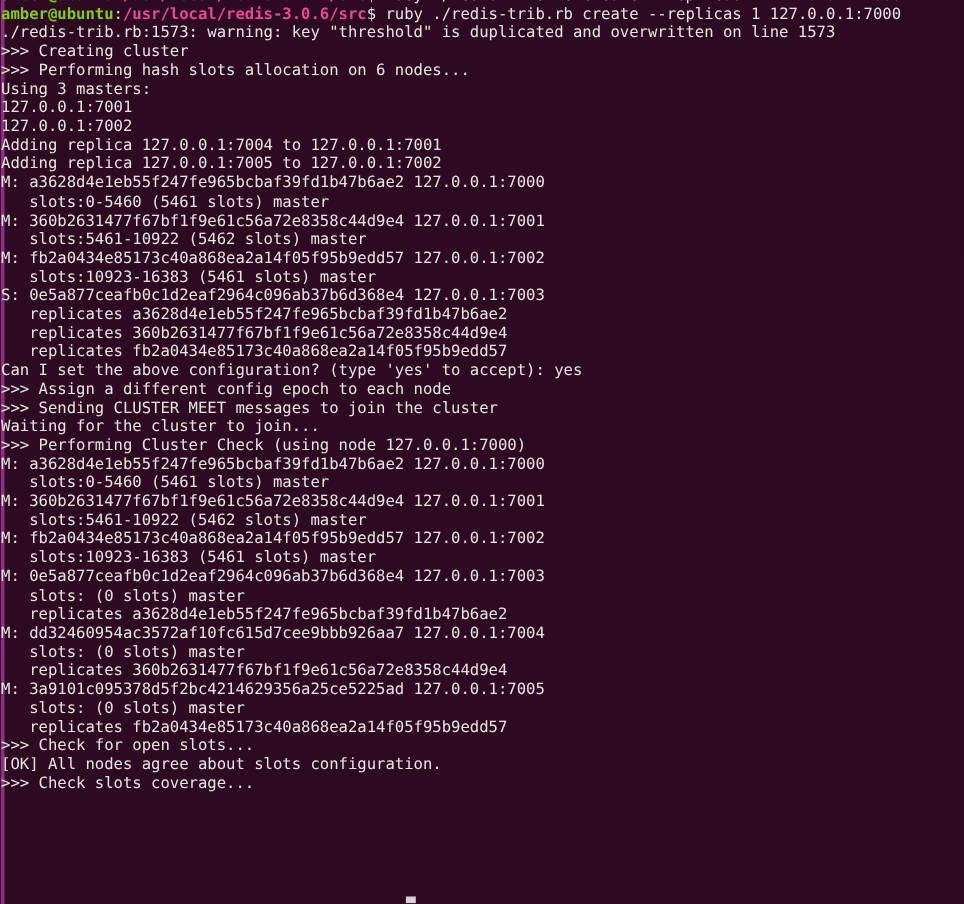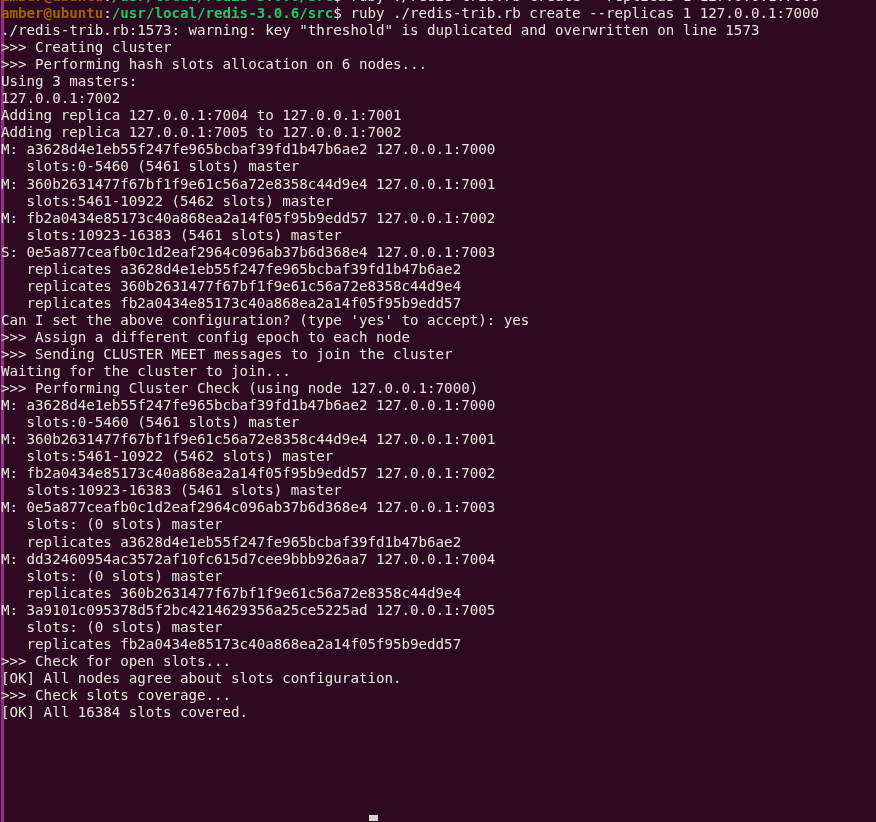--- a/index.html
+++ b/index.html
@@ -35,22 +35,22 @@
     box-sizing: border-box;
   }
   .line {
     white-space: pre;
     height: 17.05px;
     line-height: 17.05px;
     font-size: 14.2px;
     letter-spacing: -0.02px;
   }
   .c-default { color: #e8e4e0; }
-  .c-green   { color: #a16207; font-weight: bold; text-align: center; }
-  .c-blue    { color: #22c55e; font-weight: bold; }
+  .c-green   { color: #84cc16; font-weight: bold; text-align: center; }
+  .c-blue    { color: #ec4899; font-weight: bold; }
   
   #scrollbar-track {
     position: absolute;
     left: 0;
     top: 0;
     width: 5px;
     height: 822px;
     background: #3a0d2b;
   }
   #scrollbar-thumb {
@@ -80,20 +80,21 @@
     <div id="scrollbar-thumb"></div>
   </div>
 
   <div id="screen">
       <div class="line"><span class="c-green">amber@ubuntu</span><span class="c-default">:</span><span class="c-blue">/usr/local/redis-3.0.6/src</span><span class="c-default">$ </span><span class="c-default">ruby ./redis-trib.rb create --replicas 1 127.0.0.1:7000</span></div>
       <div class="line"><span class="c-green">amber@ubuntu</span><span class="c-default">:</span><span class="c-blue">/usr/local/redis-3.0.6/src</span><span class="c-default">$ </span><span class="c-default">ruby ./redis-trib.rb create --replicas 1 127.0.0.1:7000</span></div>
       <div class="line c-default">./redis-trib.rb:1573: warning: key "threshold" is duplicated and overwritten on line 1573</div>
       <div class="line c-default">&gt;&gt;&gt; Creating cluster</div>
       <div class="line c-default">&gt;&gt;&gt; Performing hash slots allocation on 6 nodes...</div>
       <div class="line c-default">Using 3 masters:</div>
+      <div class="line c-default">127.0.0.1:7001</div>
       <div class="line c-default">127.0.0.1:7002</div>
       <div class="line c-default">Adding replica 127.0.0.1:7004 to 127.0.0.1:7001</div>
       <div class="line c-default">Adding replica 127.0.0.1:7005 to 127.0.0.1:7002</div>
       <div class="line c-default">M: a3628d4e1eb55f247fe965bcbaf39fd1b47b6ae2 127.0.0.1:7000</div>
       <div class="line c-default">   slots:0-5460 (5461 slots) master</div>
       <div class="line c-default">M: 360b2631477f67bf1f9e61c56a72e8358c44d9e4 127.0.0.1:7001</div>
       <div class="line c-default">   slots:5461-10922 (5462 slots) master</div>
       <div class="line c-default">M: fb2a0434e85173c40a868ea2a14f05f95b9edd57 127.0.0.1:7002</div>
       <div class="line c-default">   slots:10923-16383 (5461 slots) master</div>
       <div class="line c-default">S: 0e5a877ceafb0c1d2eaf2964c096ab37b6d368e4 127.0.0.1:7003</div>
@@ -116,18 +117,17 @@
       <div class="line c-default">   replicates a3628d4e1eb55f247fe965bcbaf39fd1b47b6ae2</div>
       <div class="line c-default">M: dd32460954ac3572af10fc615d7cee9bbb926aa7 127.0.0.1:7004</div>
       <div class="line c-default">   slots: (0 slots) master</div>
       <div class="line c-default">   replicates 360b2631477f67bf1f9e61c56a72e8358c44d9e4</div>
       <div class="line c-default">M: 3a9101c095378d5f2bc4214629356a25ce5225ad 127.0.0.1:7005</div>
       <div class="line c-default">   slots: (0 slots) master</div>
       <div class="line c-default">   replicates fb2a0434e85173c40a868ea2a14f05f95b9edd57</div>
       <div class="line c-default">&gt;&gt;&gt; Check for open slots...</div>
       <div class="line c-default">[OK] All nodes agree about slots configuration.</div>
       <div class="line c-default">&gt;&gt;&gt; Check slots coverage...</div>
-      <div class="line c-default">[OK] All 16384 slots covered.</div>
     </div>
 
   <div id="cursor-block"></div>
 
 </div>
 
 </body></html>

